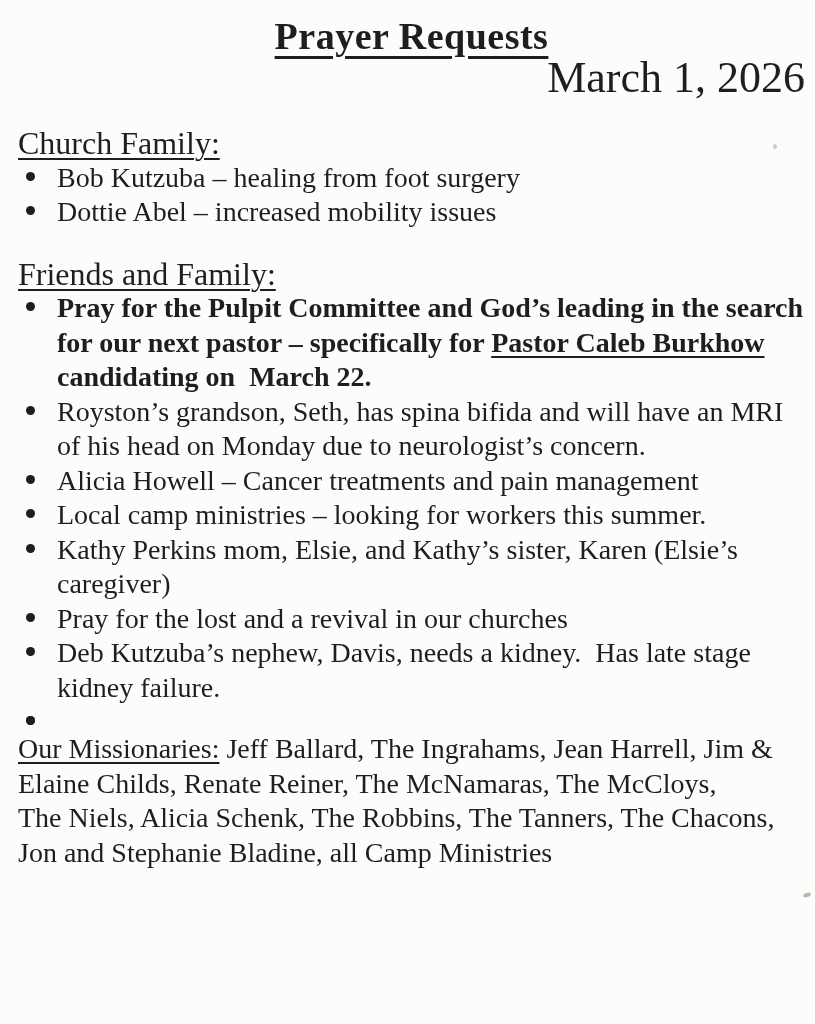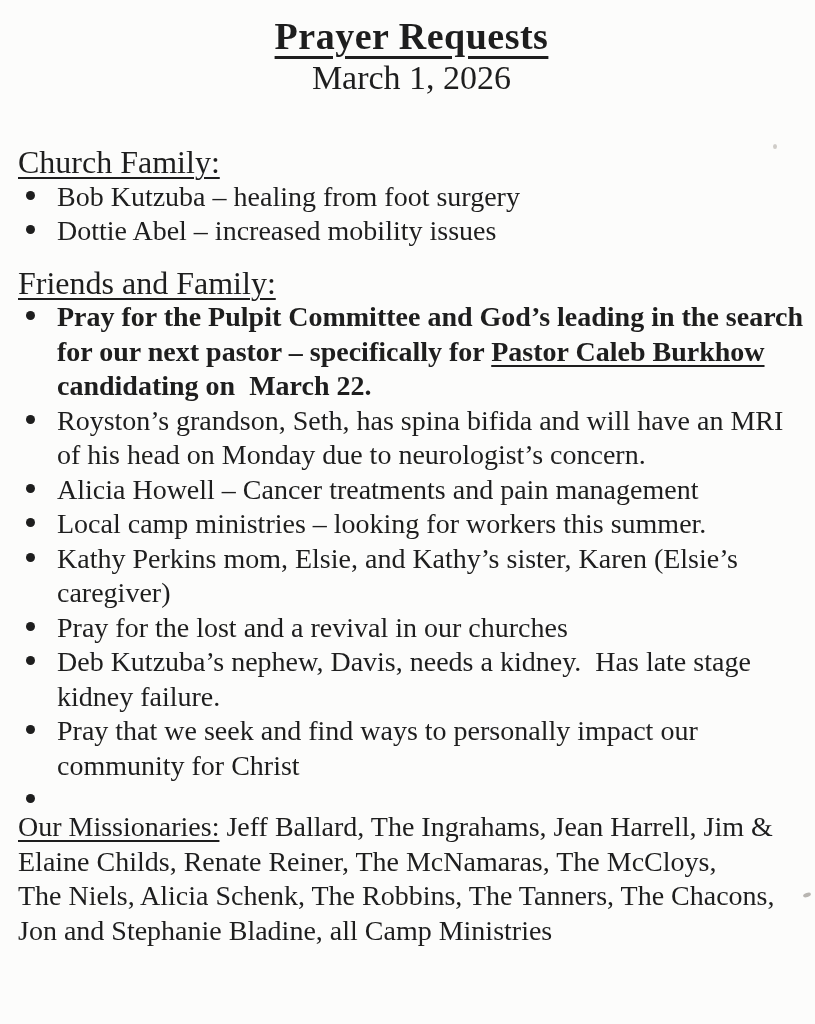--- a/index.html
+++ b/index.html
@@ -33,27 +33,28 @@
     line-height: 44px;
     font-weight: bold;
     letter-spacing: 0.5px;
   }
   .doc-title .u-thick {
     text-decoration: underline;
     text-decoration-thickness: 3px;
     text-underline-offset: 7px;
   }
   .doc-date {
-    font-size: 34px;
+    font-size: 44px;
     line-height: 40px;
-    margin-bottom: 47px;
+    margin-bottom: 28px;
+    text-align: right;
   }
   
   .section { margin: 0; }
-  .section.gap { margin-top: 17px; }
+  .section.gap { margin-top: 27px; }
   .sec-heading { font-size: 32px; }
   .u {
     text-decoration: underline;
     text-decoration-thickness: 2px;
     text-underline-offset: 4px;
   }
   ul.prayer-list {
     list-style: none;
     margin: 0;
     padding: 0;
@@ -104,21 +105,21 @@
   <section class="section gap">
     <div class="sec-heading"><span class="u">Friends and Family:</span></div>
     <ul class="prayer-list">
       <li class="bold"><span class="bullet"></span><span>Pray for the Pulpit Committee and God’s leading in the search for our next pastor – specifically for </span><span class="u">Pastor Caleb Burkhow</span><span> candidating on&nbsp; March 22.</span></li>
       <li><span class="bullet"></span><span>Royston’s grandson, Seth, has spina bifida and will have an MRI of his head on Monday due to neurologist’s concern.</span></li>
       <li><span class="bullet"></span><span>Alicia Howell – Cancer treatments and pain management</span></li>
       <li><span class="bullet"></span><span>Local camp ministries – looking for workers this summer.</span></li>
       <li><span class="bullet"></span><span>Kathy Perkins mom, Elsie, and Kathy’s sister, Karen (Elsie’s caregiver)</span></li>
       <li><span class="bullet"></span><span>Pray for the lost and a revival in our churches</span></li>
       <li><span class="bullet"></span><span>Deb Kutzuba’s nephew, Davis, needs a kidney.&nbsp; Has late stage kidney failure.</span></li>
-      <li><span class="bullet"></span><span>Pray that we seek and find ways to personally impact our community for Christ</span></li>
+      <li><span class="bullet"></span></li>
       <li><span class="bullet"></span></li>
     </ul>
   </section>
 
   <section class="section">
     <p class="missionaries">
       <span class="line"><span class="u">Our Missionaries:</span><span> Jeff Ballard, The Ingrahams, Jean Harrell, Jim &amp;</span></span>
       <span class="line">Elaine Childs, Renate Reiner, The McNamaras, The McCloys,</span>
       <span class="line">The Niels, Alicia Schenk, The Robbins, The Tanners, The Chacons,</span>
       <span class="line">Jon and Stephanie Bladine, all Camp Ministries</span>

